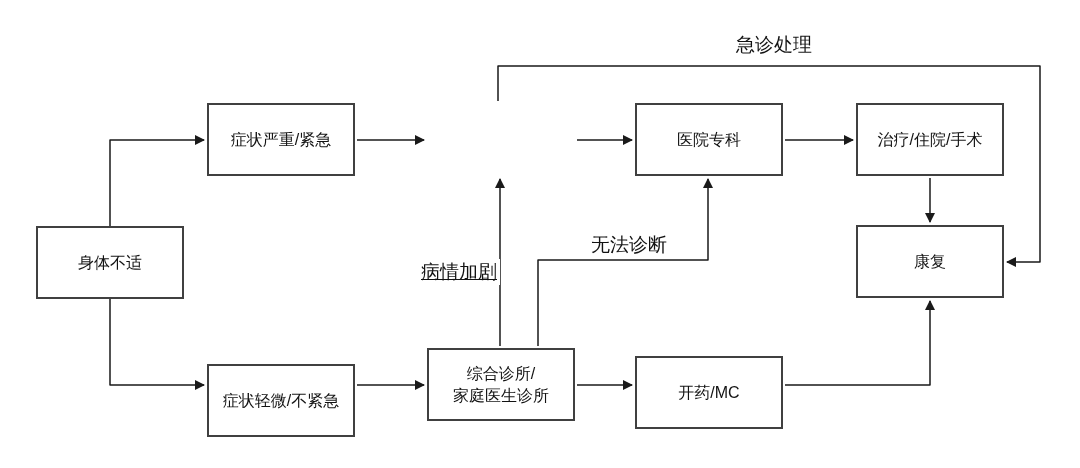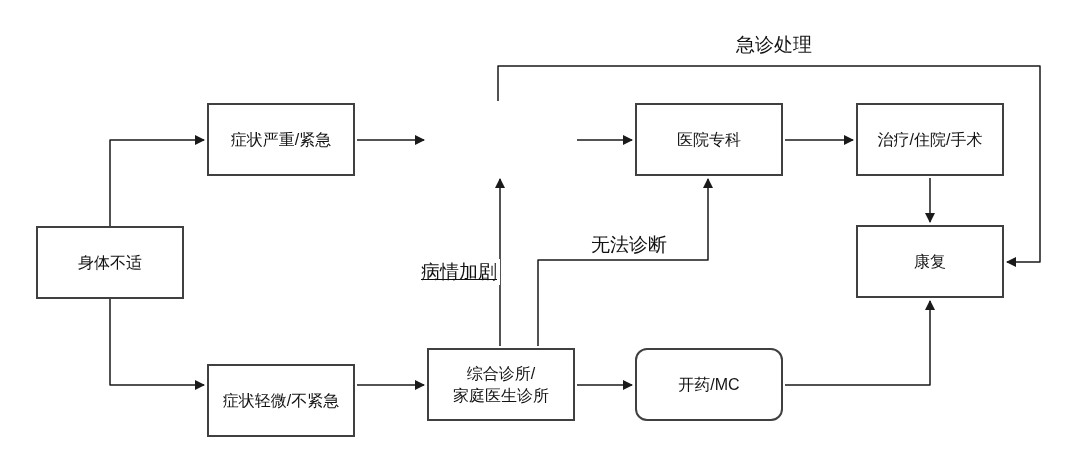--- a/index.html
+++ b/index.html
@@ -31,21 +31,21 @@
     line-height: 22px;
     color: #121212;
     white-space: pre-line;
   }
   .node-discomfort { left: 36px;  top: 226px; }
   .node-severe     { left: 207px; top: 103px; }
   .node-mild       { left: 207px; top: 348px; margin-top: 16px; }
   .node-emergency  { left: 427px; top: 103px; }
   .node-clinic     { left: 427px; top: 348px; justify-content: center; }
   .node-specialist { left: 635px; top: 103px; }
-  .node-medication { left: 635px; top: 348px; border-radius: 12px; }
+  .node-medication { left: 635px; top: 356px; }
   .node-treatment  { left: 856px; top: 103px; }
   .node-recovery   { left: 856px; top: 225px; }
   .edge-label {
     position: absolute;
     transform: translate(-50%, -50%);
     font-size: 19px;
     color: #121212;
     background: #ffffff;
     padding: 0 3px;
     white-space: nowrap;

